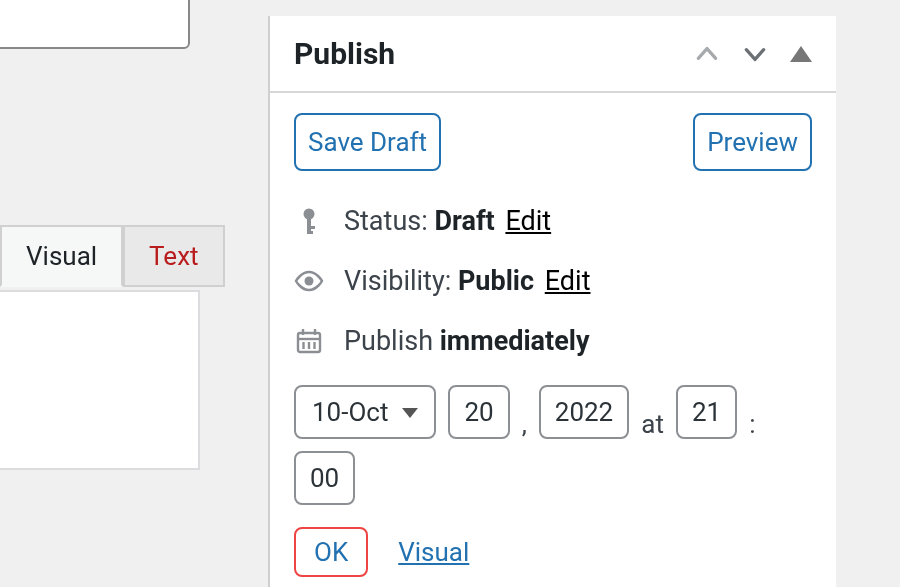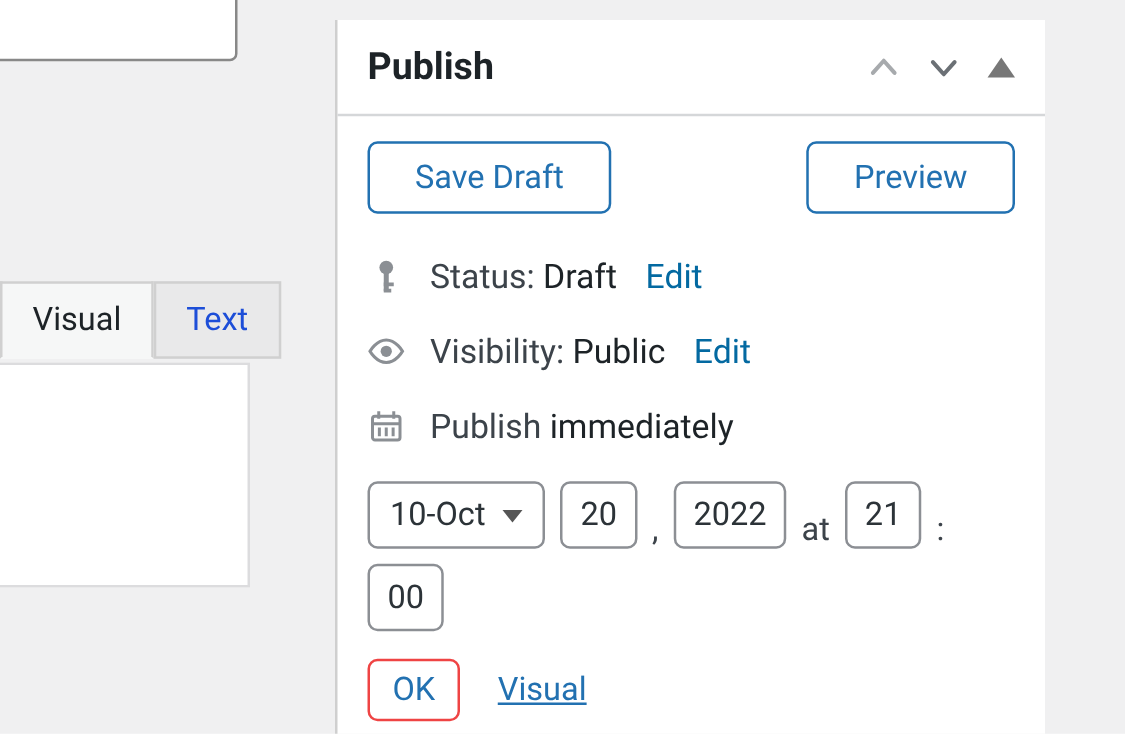--- a/index.html
+++ b/index.html
@@ -33,21 +33,21 @@
     width: 200px;
   }
   .left-tabs {
     display: flex;
     gap: 0;
   }
   .left-tab {
     padding: 14px 24px;
     background: #e9e9ea;
     border: 2px solid #d0d0d0;
-    color: #1d4ed8;
+    color: #b91c1c;
     font-size: 26px;
     cursor: pointer;
   }
   .left-tab.active {
     background: #f6f7f7;
     border-bottom-color: #f6f7f7;
     color: #1d2327;
   }
   .left-editor {
     position: absolute;
@@ -110,46 +110,47 @@
   .btn-row {
     display: flex;
     justify-content: space-between;
     margin-bottom: 34px;
   }
   .btn {
     border: 2px solid #2271b1;
     background: #fff;
     color: #2271b1;
     font-size: 26px;
-    padding: 12px 36px;
+    padding: 12px 12px;
     border-radius: 8px;
     cursor: pointer;
     font-family: inherit;
   }
 
   .meta-line {
     display: flex;
     align-items: center;
     gap: 20px;
     margin-bottom: 28px;
     font-size: 27px;
     color: #3c434a;
   }
   .meta-icon {
     width: 30px;
     display: flex;
     justify-content: center;
     color: #8b8f94;
   }
   .meta-icon svg { display: block; }
-  .meta-text .bold { font-weight: 400; color: #1d2327; }
+  .meta-text .bold { font-weight: 700; color: #1d2327; }
   .edit-link {
-    color: #0369a1;
-    cursor: pointer;
-    margin-left: 16px;
+    color: #000000;
+    text-decoration: underline;
+    cursor: pointer;
+    margin-left: 4px;
   }
 
   .date-row {
     display: flex;
     align-items: flex-end;
     gap: 12px;
     margin-bottom: 22px;
     flex-wrap: wrap;
     font-size: 26px;
   }

